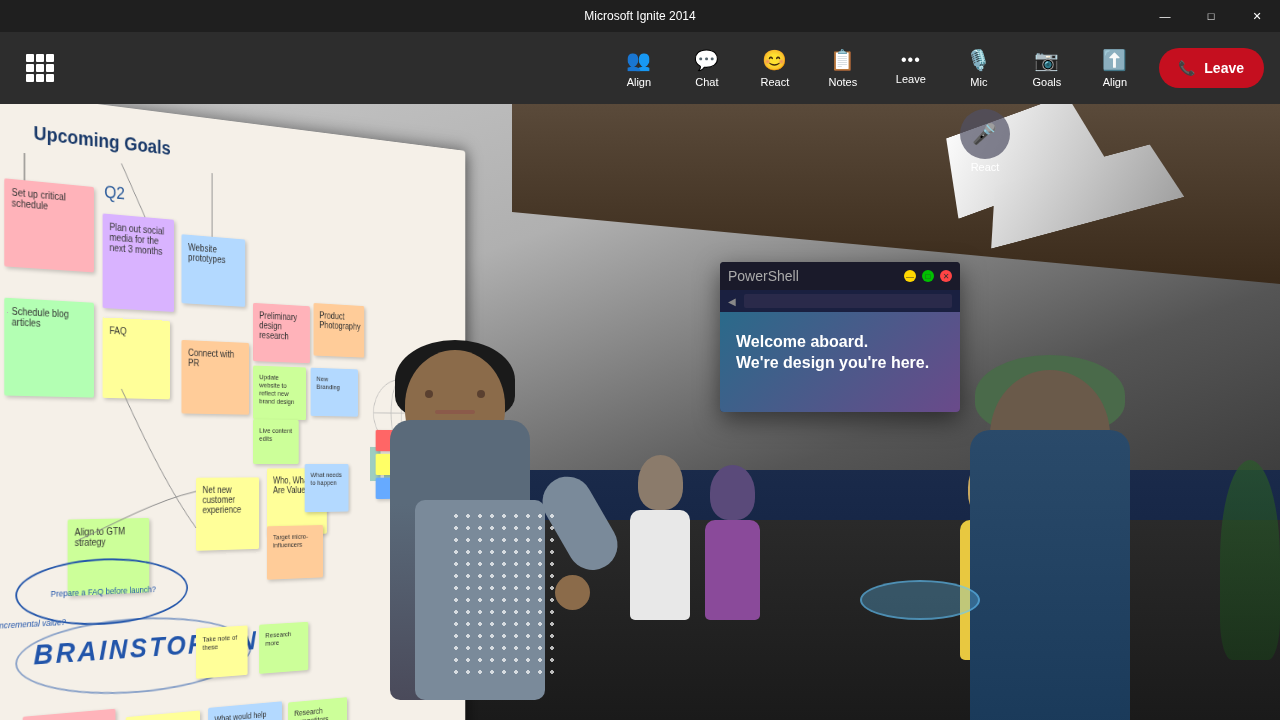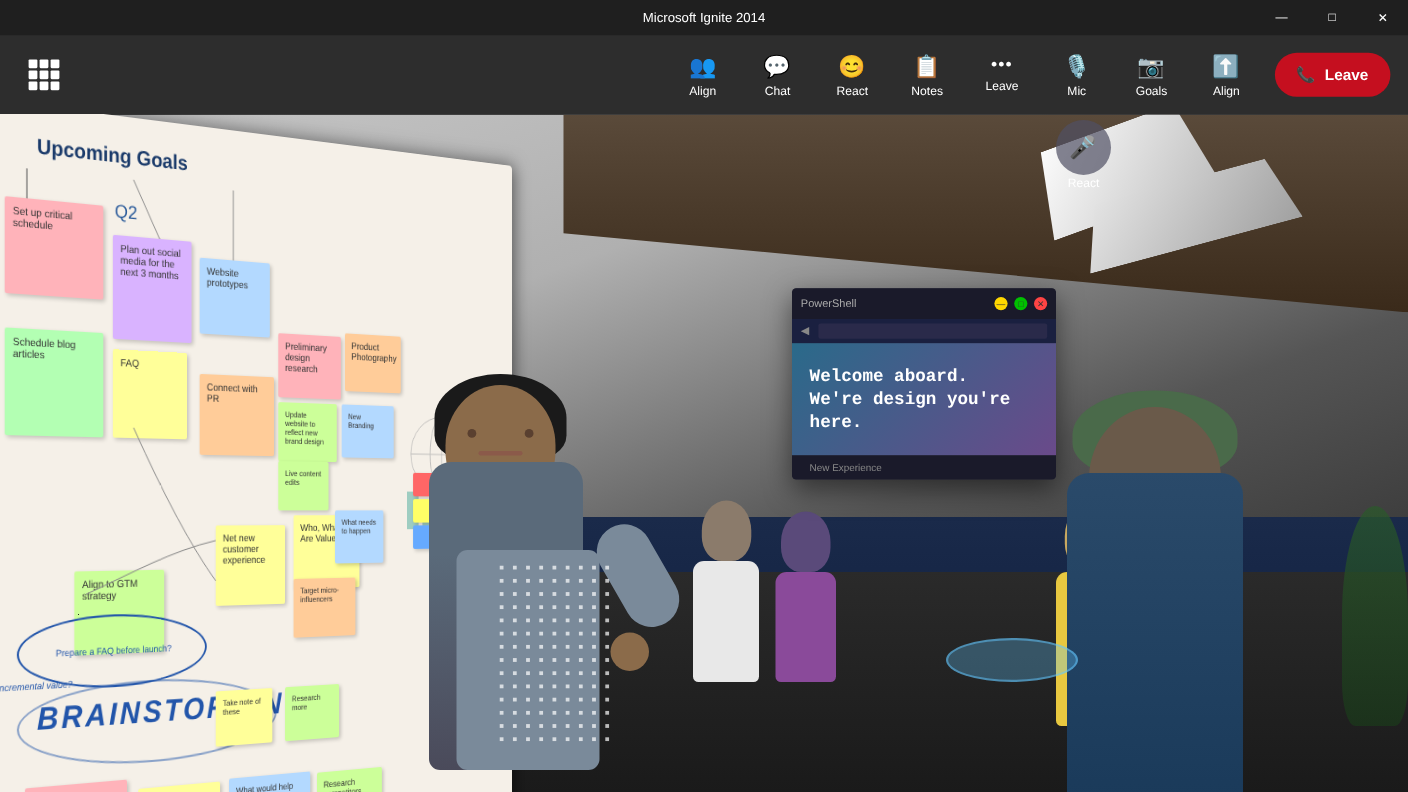--- a/index.html
+++ b/index.html
@@ -313,21 +313,21 @@
     .dialog-titlebar {
       background: #1a1a2a;
       height: 28px;
       display: flex;
       align-items: center;
       padding: 0 8px;
       justify-content: space-between;
     }
     .dialog-title-text {
       color: #aaa;
-      font-size: 10px;
+      font-size: 14px;
     }
     .dialog-controls {
       display: flex;
       gap: 6px;
       align-items: center;
     }
     .dialog-ctrl {
       width: 12px;
       height: 12px;
       border-radius: 50%;
@@ -336,21 +336,20 @@
       color: #333;
       cursor: pointer;
     }
     .dialog-ctrl.min { background: #ffd700; }
     .dialog-ctrl.max { background: #00c000; }
     .dialog-ctrl.close { background: #ff4444; }
     .dialog-content {
       padding: 20px 16px;
       background: linear-gradient(135deg, #2a6a8a 0%, #6a4a8a 100%);
       min-height: 100px;
-      font-family: Liberation Mono, monospace;
     }
     .dialog-welcome {
       color: #ffffff;
       font-size: 16px;
       font-weight: bold;
       line-height: 1.3;
     }
     .dialog-footer {
       background: #1a1a2a;
       padding: 6px 16px;
@@ -612,23 +611,20 @@
     <div style="background:#1a2040; display:flex; align-items:center; padding:4px 8px; gap:8px;">
       <span style="color:#888; font-size:10px;">◀</span>
       <div style="flex:1; background:#2a2a4a; height:14px; border-radius:2px;"></div>
     </div>
     <div class="dialog-content">
       <div class="dialog-welcome">
         <span>Welcome aboard.</span><br>
         <span>We're design you're here.</span>
       </div>
     </div>
-    <div class="dialog-footer">
-      <span>New Experience</span>
-    </div>
   </div>
 
   <div style="position:absolute; bottom:60px; right:160px; display:flex; gap:20px; align-items:flex-end;">
 
     <div>
       <div style="width:55px; height:65px; background:#c8a860; border-radius:50% 50% 40% 40%; margin:0 auto;"></div>
       <div style="width:70px; height:140px; background:#e8c840; border-radius:10px 10px 5px 5px;"></div>
     </div>
 
     <div>

